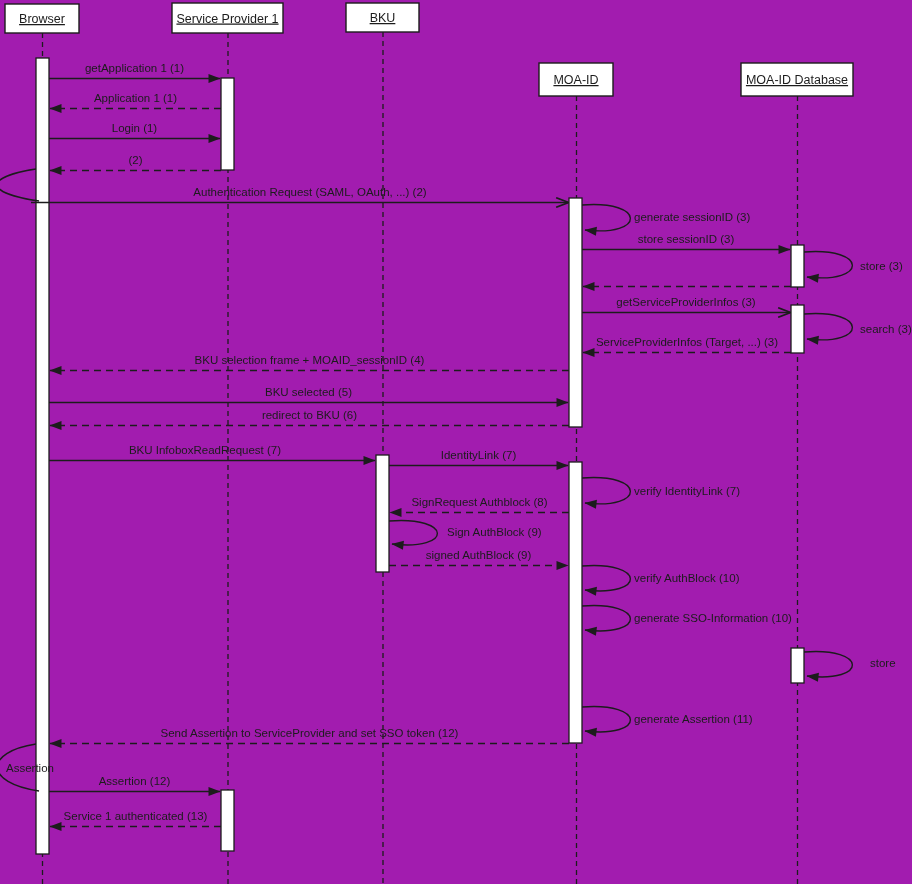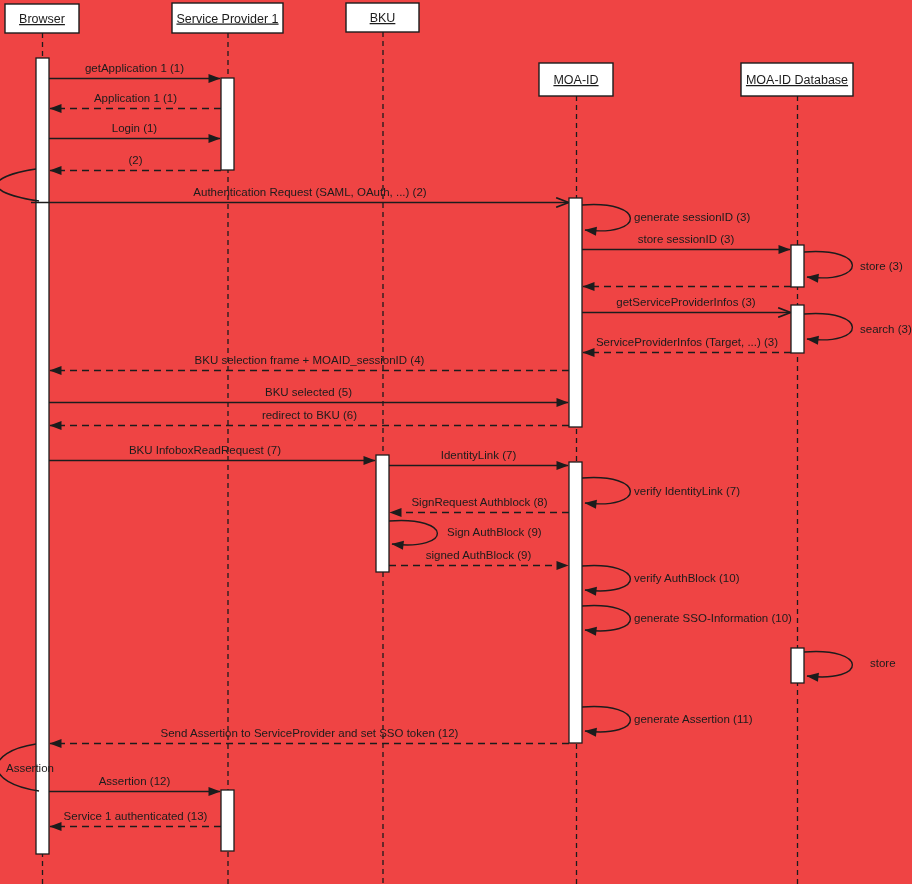--- a/index.html
+++ b/index.html
@@ -1,16 +1,16 @@
 <!DOCTYPE html>
 <html><head>
 <meta charset="utf-8">
 <style>
   html,body{margin:0;padding:0;background:#ffffff;}
-  #stage{width:912px;height:884px;position:relative;background:#ef4444;overflow:hidden;}
+  #stage{width:912px;height:884px;position:relative;background:#a21caf;overflow:hidden;}
   svg{display:block;font-family:"Liberation Sans",sans-serif;}
   text{fill:#1c1c1c;font-size:11.5px;}
   .actor-label{font-size:12.5px;text-decoration:underline;}
   .msg-line{stroke:#1c1c1c;stroke-width:1.7;fill:none;}
   .msg-dashed{stroke-dasharray:7 5;}
   .lifeline{stroke:#1c1c1c;stroke-width:1.3;stroke-dasharray:5 4;fill:none;}
   .bar{fill:#ffffff;stroke:#1c1c1c;stroke-width:1.3;}
   .actor-box{fill:#ffffff;stroke:#1c1c1c;stroke-width:1.4;}
   .loop{stroke:#1c1c1c;stroke-width:1.4;fill:none;}
 </style>

